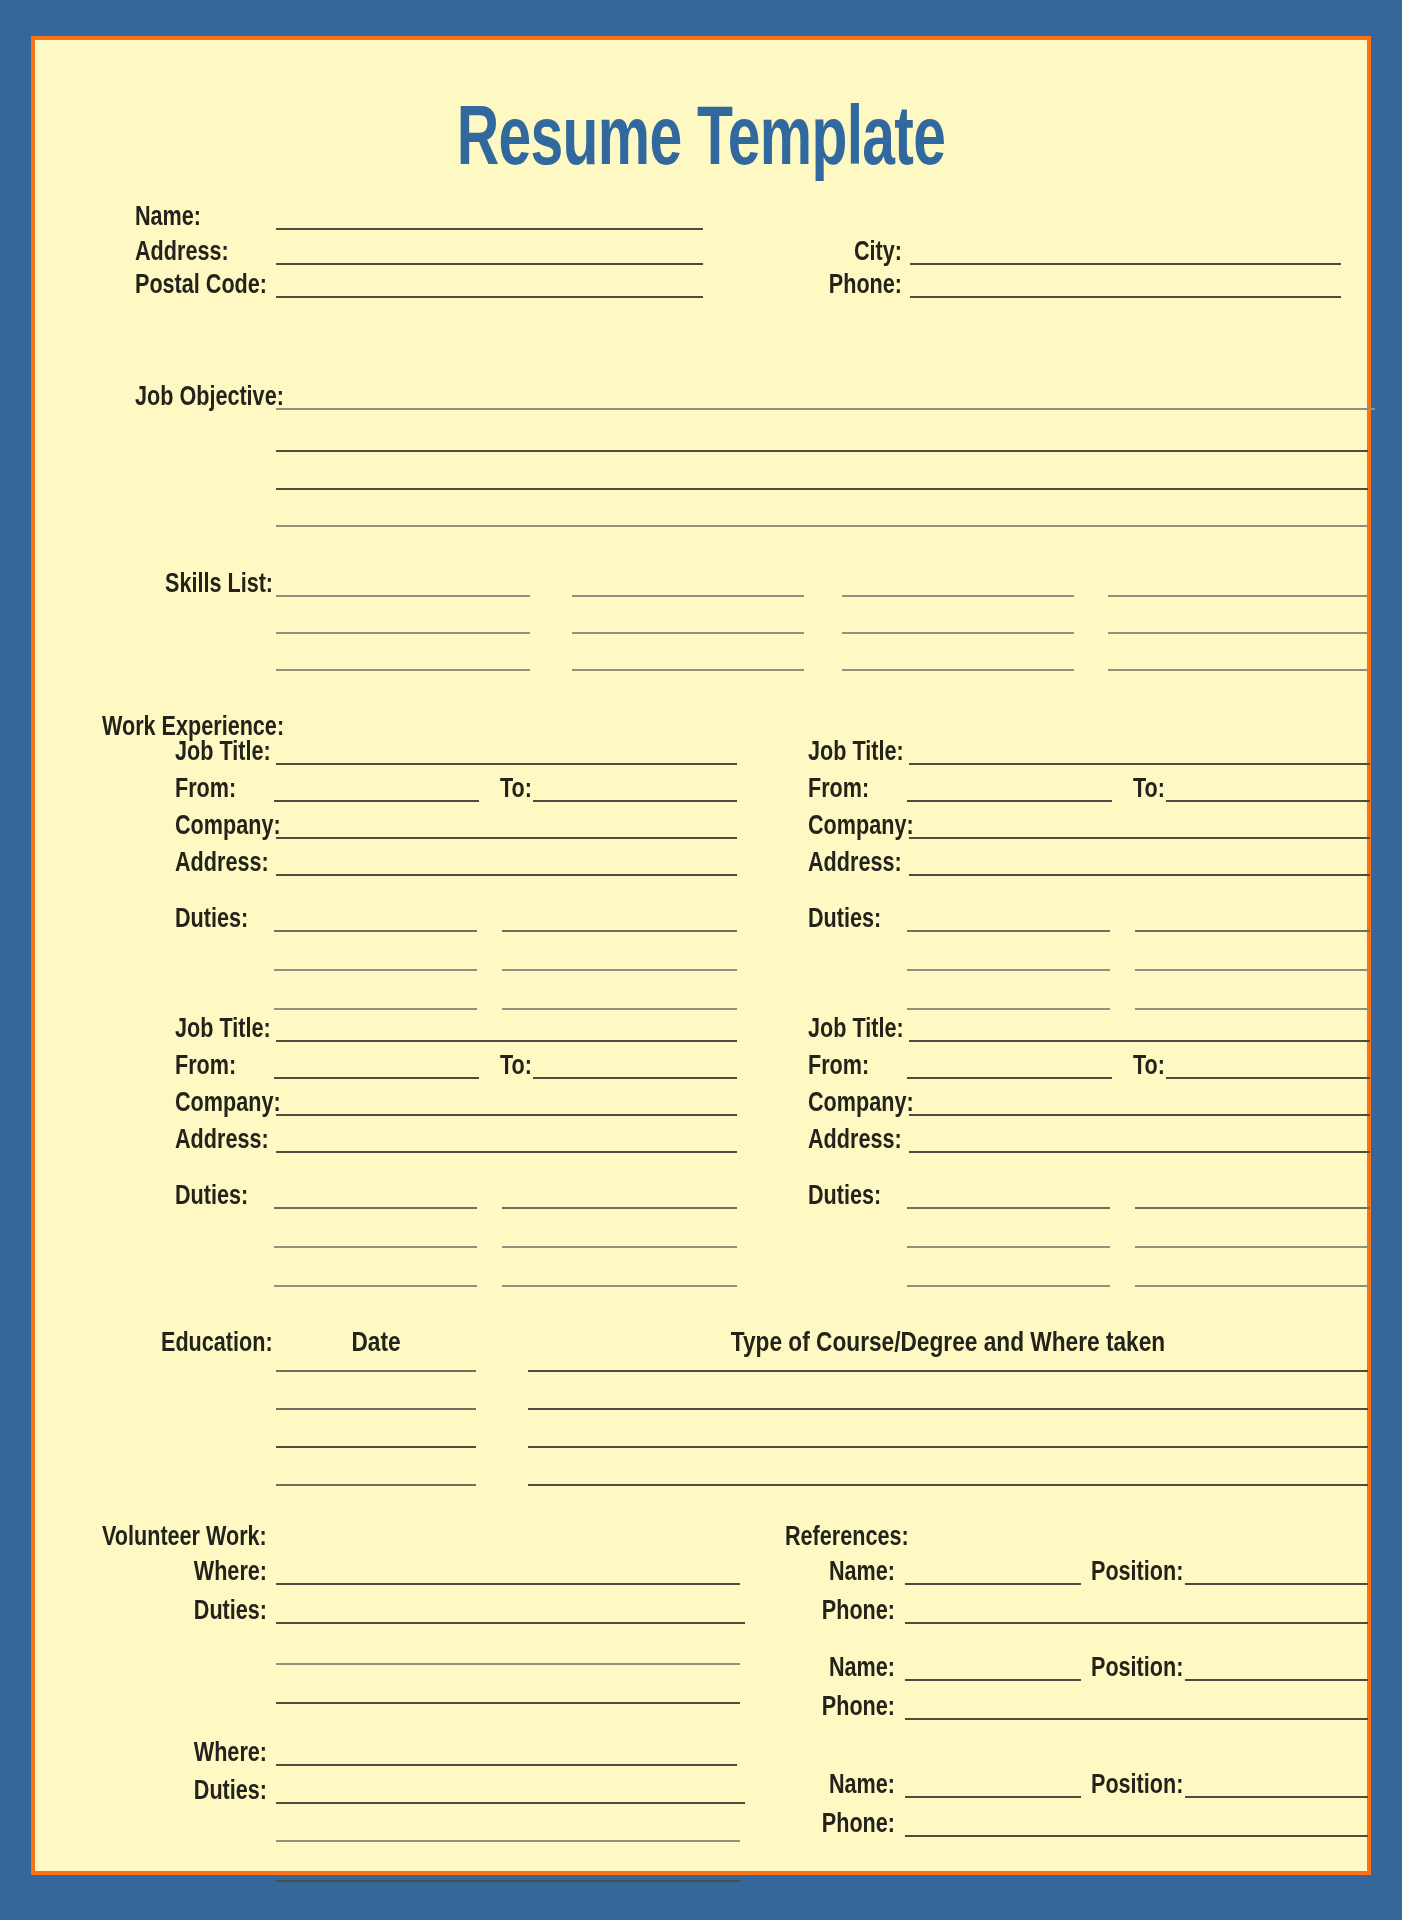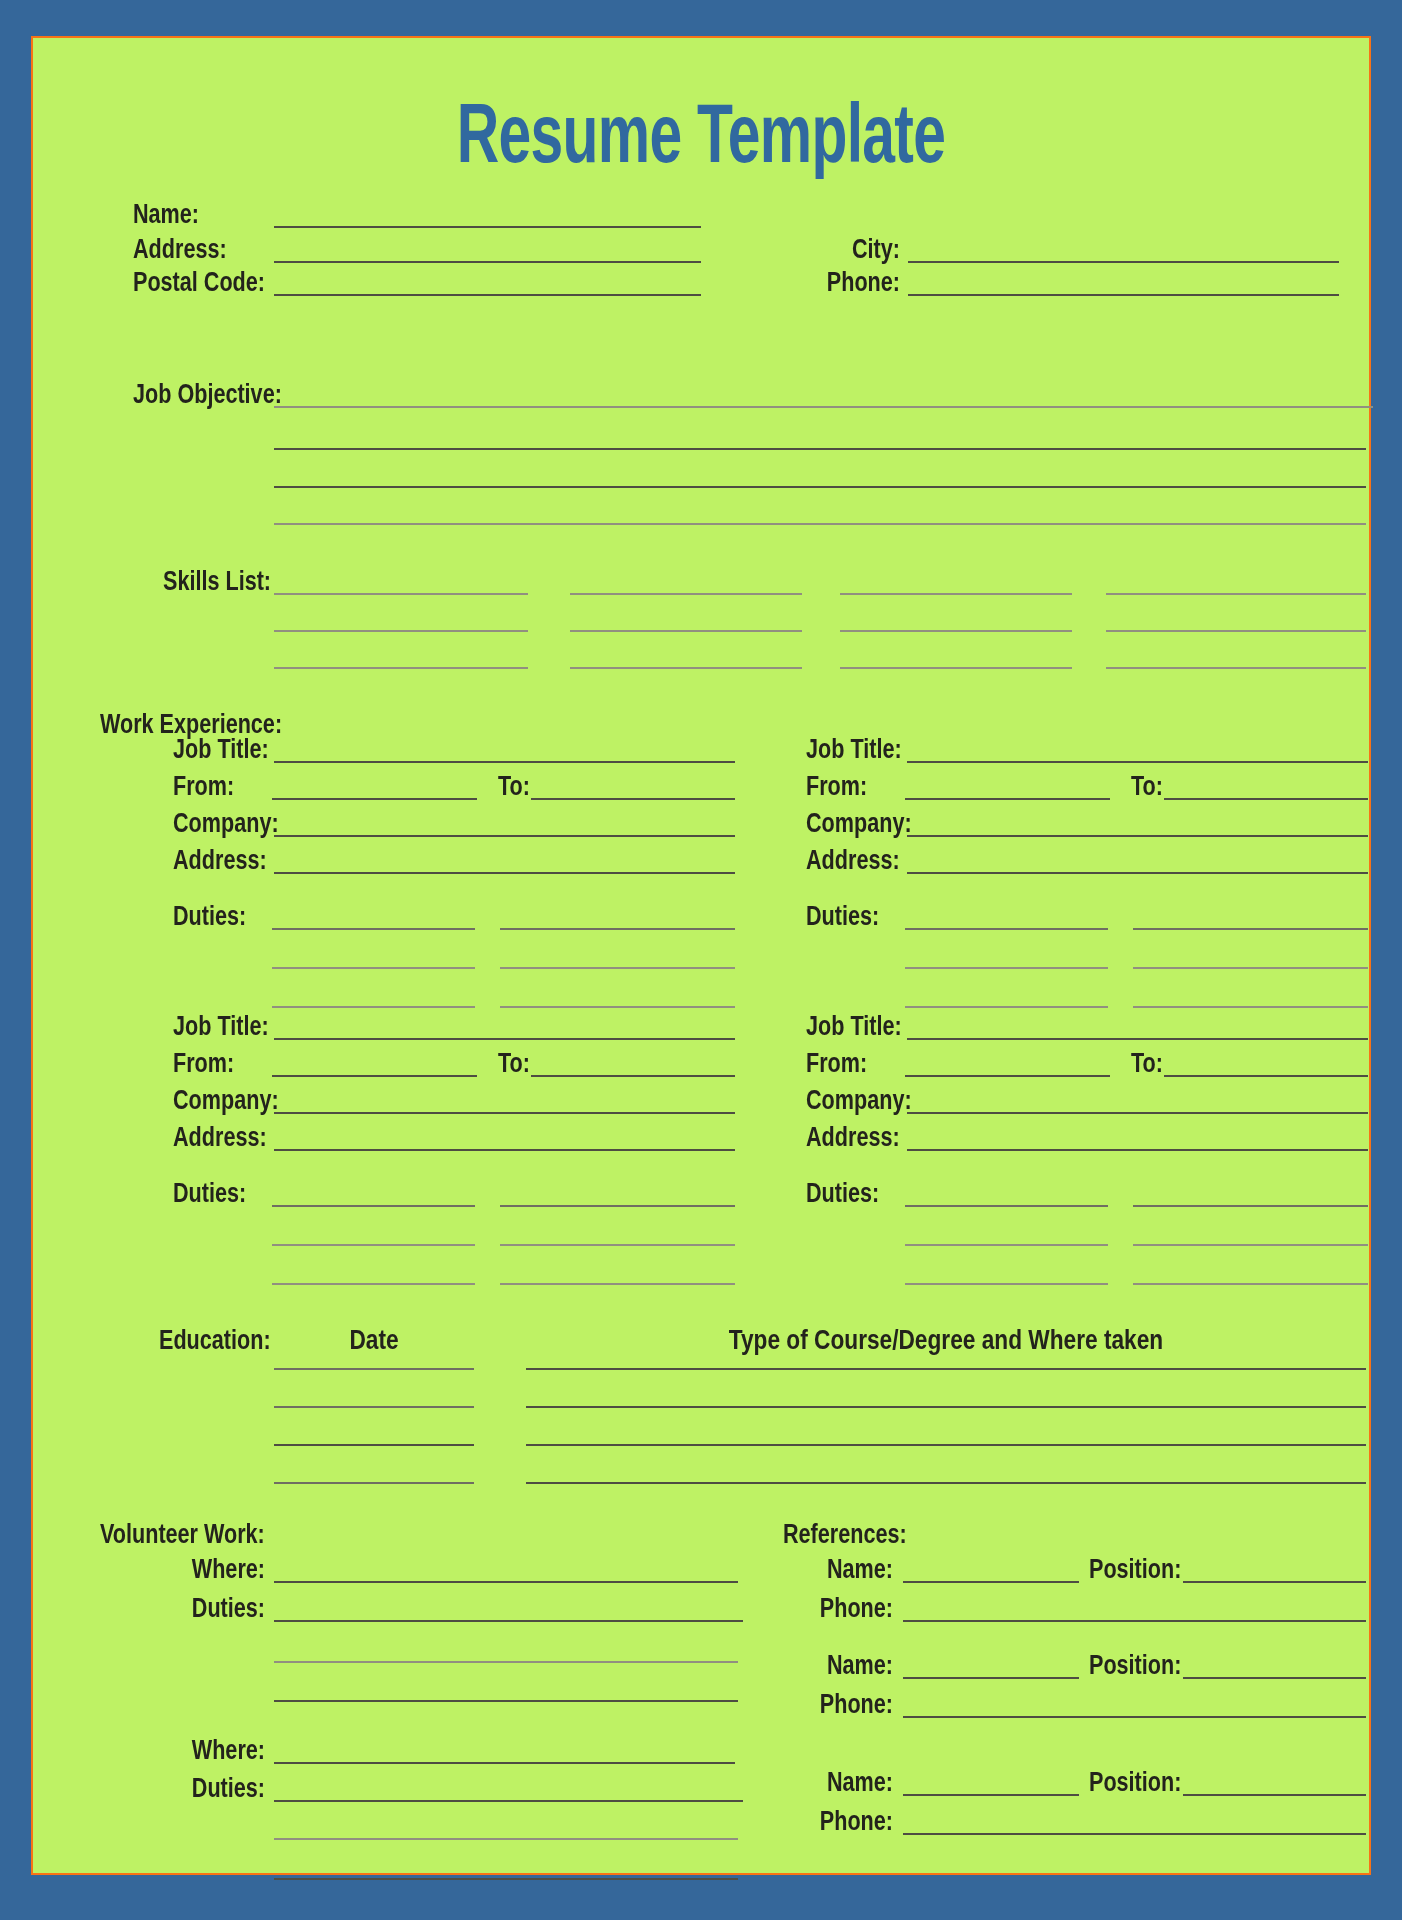--- a/index.html
+++ b/index.html
@@ -1,19 +1,19 @@
 <!DOCTYPE html>
 <html><head>
 <meta charset="utf-8">
 <style>
   html,body{margin:0;padding:0;background:#20405e;}
   .frame{position:relative;width:1402px;height:1920px;background:#35679a;overflow:hidden;
          font-family:"Liberation Sans",sans-serif;}
-  .content{position:absolute;left:31px;top:36px;right:31px;bottom:45px;background:#bef264;
-           border:2px solid #f97316;box-sizing:border-box;}
+  .content{position:absolute;left:31px;top:36px;right:31px;bottom:45px;background:#fef9c3;
+           border:4px solid #f97316;box-sizing:border-box;}
   .title{position:absolute;left:0;right:0;top:50px;text-align:center;
          font-weight:bold;font-size:84px;line-height:90px;color:#31699f;
          transform:scaleX(0.70);letter-spacing:-1px;white-space:nowrap;}
   .lbl{position:absolute;font-weight:bold;font-size:27px;line-height:28px;color:#23231c;
        transform:scaleX(0.80);transform-origin:0 0;white-space:nowrap;}
   .lblr{position:absolute;font-weight:bold;font-size:27px;line-height:28px;color:#23231c;
         transform:scaleX(0.80);transform-origin:100% 0;white-space:nowrap;text-align:right;}
   .lblc{position:absolute;font-weight:bold;font-size:27px;line-height:28px;color:#23231c;
         transform:scaleX(0.84);transform-origin:50% 0;white-space:nowrap;text-align:center;}
   .ln{position:absolute;height:2px;background:#4e4d42;}

